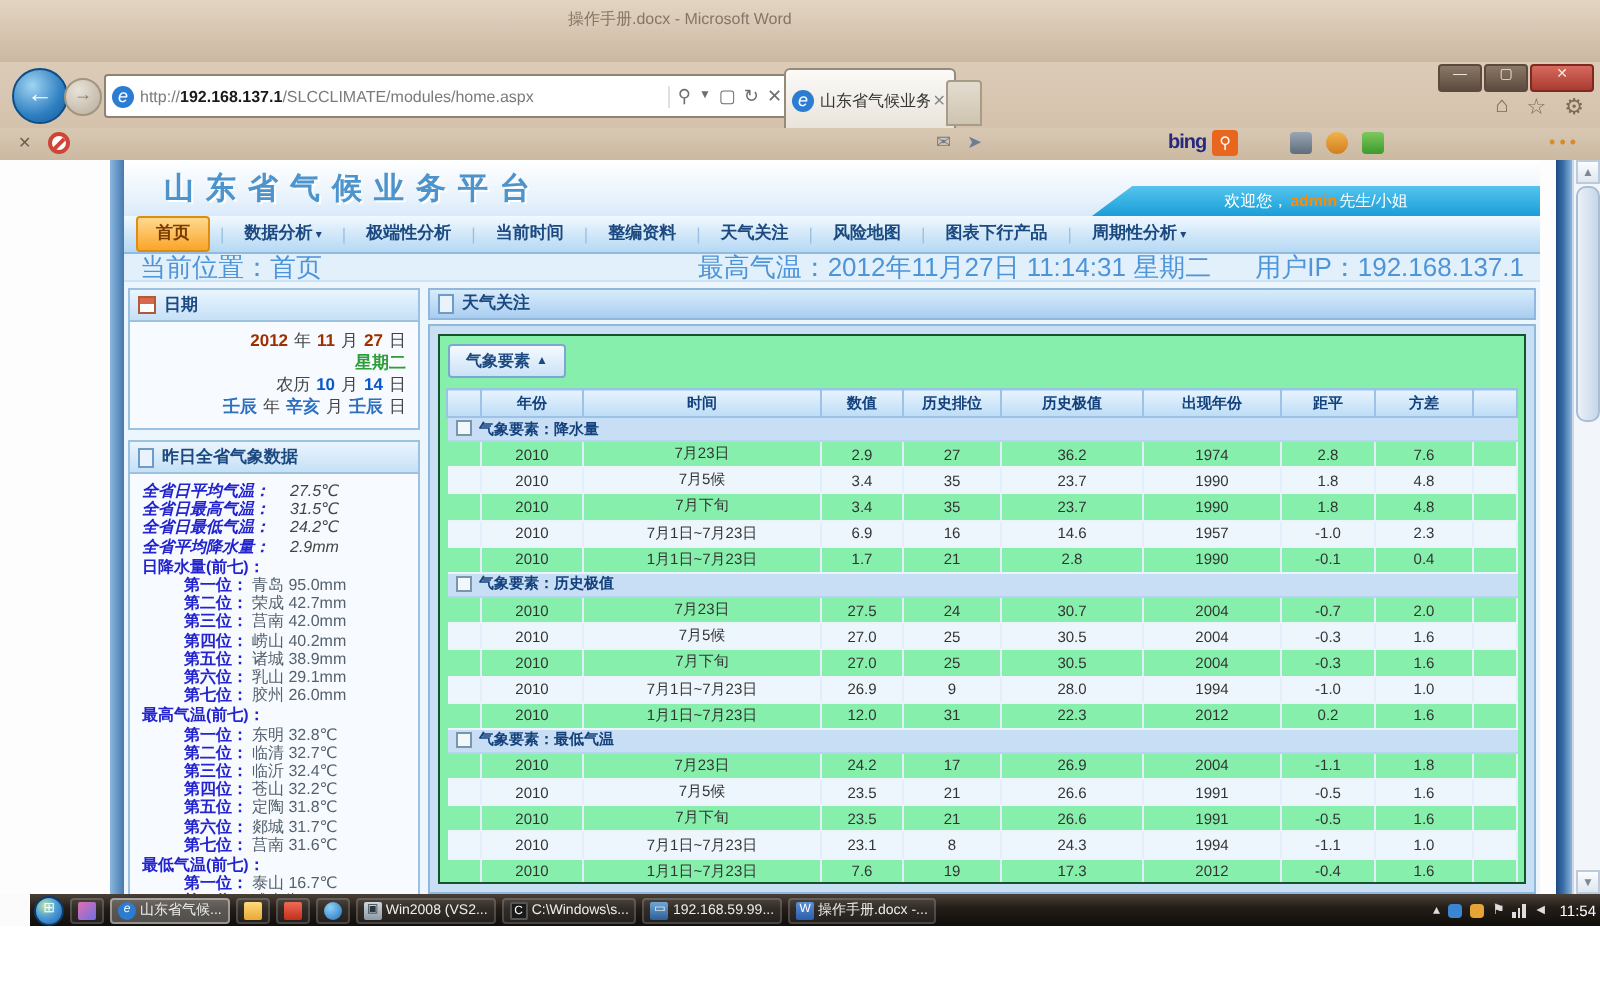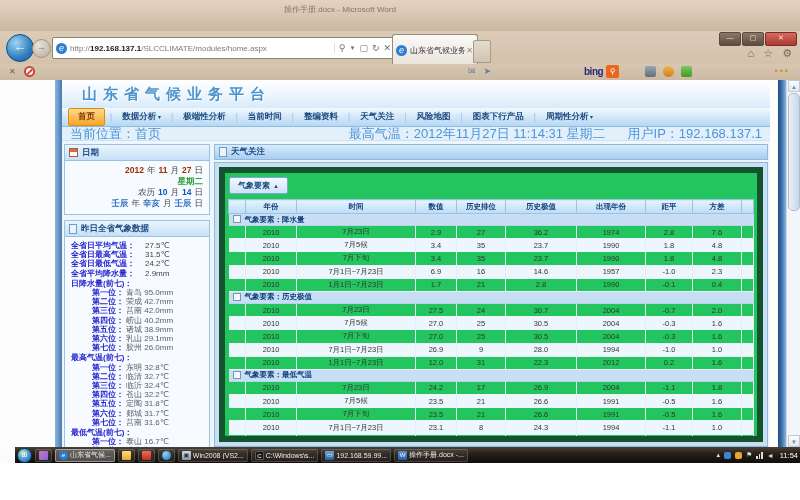--- a/index.html
+++ b/index.html
@@ -95,34 +95,34 @@
   .cal-icon:before{content:"";position:absolute;left:0;top:0;width:100%;height:3px;background:#d8694a;}
   .sheet-icon{width:8px;height:10px;background:#eaf3fb;border:1px solid #6f9cc6;box-sizing:border-box;flex:none;}
   .date-body{padding:4px 6px 5px 4px;text-align:right;font-size:8.5px;line-height:11px;color:#333;}
   .tok{margin-left:3px;}
   .num-red{color:#9c3000;font-weight:bold;}
   .num-blue{color:#0a58c8;font-weight:bold;}
   .gz{color:#2e6fc0;font-weight:bold;}
   .unit{color:#444;}
   .weekday{color:#2e9e3a;font-weight:bold;}
   .weather-body{padding:4px 4px 4px 6px;font-size:8px;line-height:9.2px;}
-  .stat-row{display:flex;white-space:nowrap;}
+  .stat-row{display:flex;white-space:nowrap;font-style:italic;}
   .stat-label{color:#2424cf;font-weight:bold;flex:none;width:74px;}
   .stat-value{color:#444;}
   .rank-title{color:#2424cf;font-weight:bold;margin-top:1px;}
   .rank-row{display:flex;white-space:nowrap;padding-left:21px;}
   .rank-label{color:#2424cf;font-weight:bold;flex:none;width:34px;}
   .rank-value{color:#55616e;}
 
   
   .main{flex:1;display:flex;flex-direction:column;overflow:hidden;}
   .main-header{height:14px;flex:none;background:linear-gradient(180deg,#d8ecfb,#a9cdf0);
     border:1px solid #8fb8dc;display:flex;align-items:center;gap:4px;padding:0 4px;}
   .main-frame{flex:1;margin-top:2px;border:1px solid #8fb8dc;background:#c9dff4;padding:4px;overflow:hidden;}
-  .white-box{background:#22c55e;border:6px solid #14532d;height:100%;box-sizing:border-box;overflow:hidden;}
+  .white-box{background:#86efac;border:1px solid #14532d;height:100%;box-sizing:border-box;overflow:hidden;}
   .filter-btn{display:inline-flex;align-items:center;gap:3px;margin:4px 0 3px 4px;padding:2px 8px;
     font-size:8px;font-weight:bold;color:#1c4a80;font-family:inherit;
     background:linear-gradient(180deg,#f4faff,#cce2f6);border:1px solid #7aa8d0;border-radius:2px;}
   .filter-caret{font-size:6px;}
   table.wt{width:calc(100% - 6px);margin:2px 3px;border-collapse:collapse;font-size:7.5px;color:#333;table-layout:fixed;}
   table.wt th{height:13px;background:linear-gradient(180deg,#e6f3fd,#bcdcf6);
     border:1px solid #9cc2e5;color:#14417c;font-weight:bold;padding:0;}
   th.lead,td.lead{width:16px;}
   th.c0{width:50px;} th.c1{width:118px;} th.c2{width:40px;} th.c3{width:48px;}
   th.c4{width:70px;} th.c5{width:68px;} th.c6{width:46px;font-family:Liberation Mono, monospace;} th.c7{width:48px;}
@@ -234,20 +234,25 @@
     </div>
   </div>
 
   <div class="viewport">
     <div class="left-band"></div>
     <div class="right-band"></div>
 
     <div class="page">
       <div class="page-header">
         <span class="page-title">山东省气候业务平台</span>
+        <span class="welcome">
+          <span>欢迎您，</span>
+            <span class="user">admin</span>
+            <span> 先生/小姐</span>
+        </span>
       </div>
 
       <div class="nav-bar">
           <span class="nav-item active">首页</span>
           <span class="nav-sep">|</span>
           <span class="nav-item">数据分析<span class="nav-caret"> ▾</span></span>
           <span class="nav-sep">|</span>
           <span class="nav-item">极端性分析</span>
           <span class="nav-sep">|</span>
           <span class="nav-item">当前时间</span>

